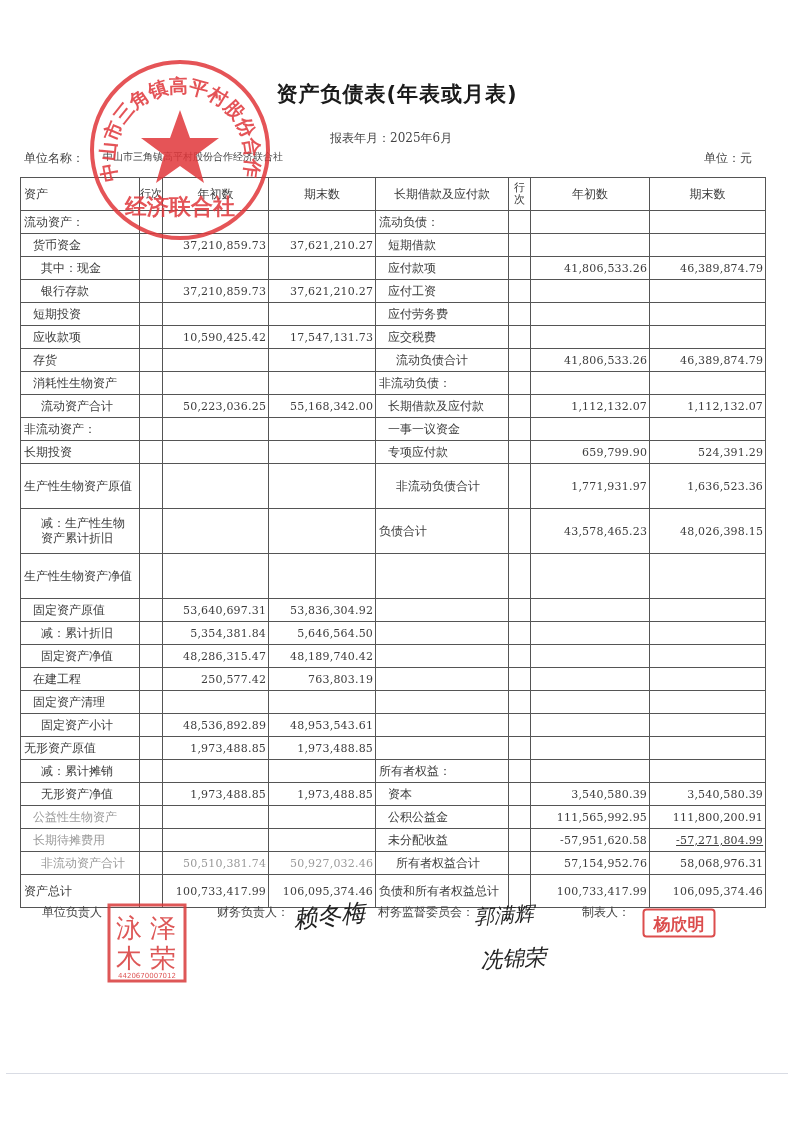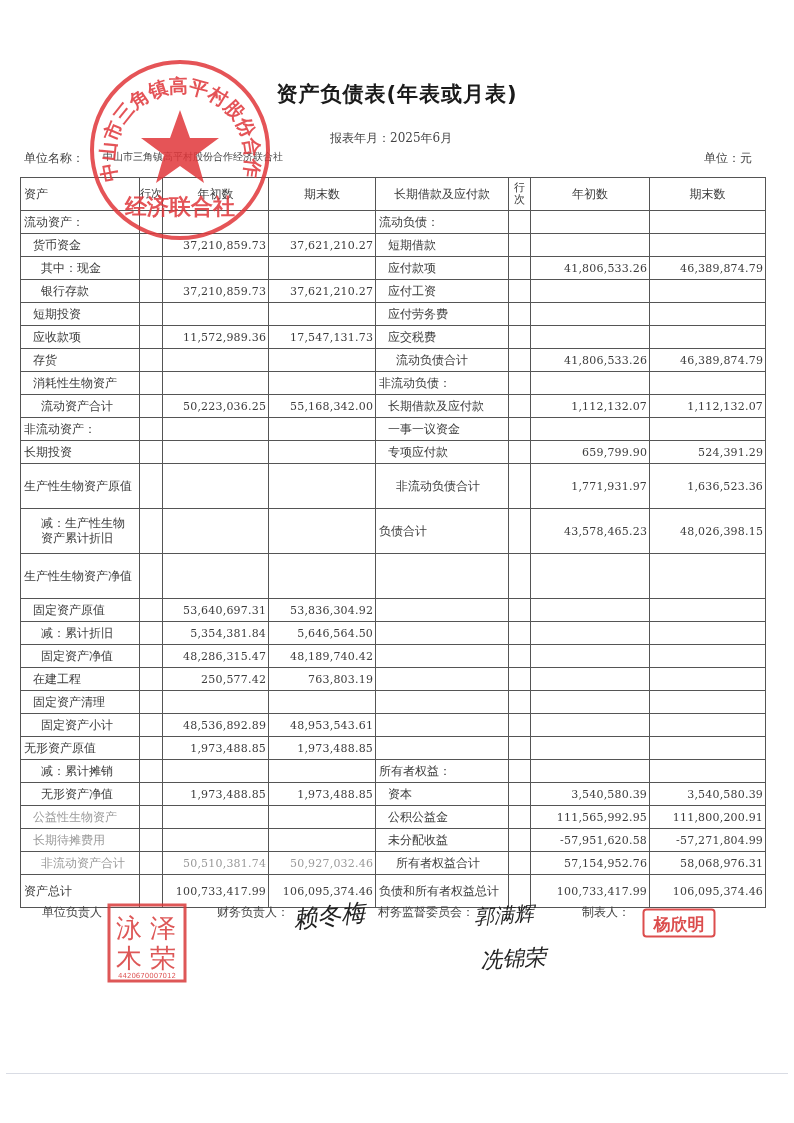--- a/index.html
+++ b/index.html
@@ -108,21 +108,21 @@
         <td class="num" style="height: 22px;"></td>
         <td class="num" style="height: 22px;"></td>
         <td class="i1 wrap" style="height: 22px;">应付劳务费</td>
         <td style="height: 22px;"></td>
         <td class="num" style="height: 22px;"></td>
         <td class="num" style="height: 22px;"></td>
       </tr>
       <tr>
         <td class="i1 wrap" style="height: 22px;">应收款项</td>
         <td style="height: 22px;"></td>
-        <td class="num" style="height: 22px;">11,572,989.36</td>
+        <td class="num" style="height: 22px;">10,590,425.42</td>
         <td class="num" style="height: 22px;">17,547,131.73</td>
         <td class="i1 wrap" style="height: 22px;">应交税费</td>
         <td style="height: 22px;"></td>
         <td class="num" style="height: 22px;"></td>
         <td class="num" style="height: 22px;"></td>
       </tr>
       <tr>
         <td class="i1 wrap" style="height: 22px;">存货</td>
         <td style="height: 22px;"></td>
         <td class="num" style="height: 22px;"></td>
@@ -303,21 +303,21 @@
         <td class="num" style="height: 22px;">111,800,200.91</td>
       </tr>
       <tr>
         <td class="i1 wrap faded" style="height: 22px;">长期待摊费用</td>
         <td style="height: 22px;"></td>
         <td class="num faded" style="height: 22px;"></td>
         <td class="num faded" style="height: 22px;"></td>
         <td class="i1 wrap" style="height: 22px;">未分配收益</td>
         <td style="height: 22px;"></td>
         <td class="num" style="height: 22px;">-57,951,620.58</td>
-        <td class="num" style="height: 22px;">-57,271,804.99</td>
+        <td class="num" style="height: 22px; text-decoration: underline;">-57,271,804.99</td>
       </tr>
       <tr>
         <td class="i2 wrap faded" style="height: 22px; margin-top: 44px;">非流动资产合计</td>
         <td style="height: 22px;"></td>
         <td class="num faded" style="height: 22px; padding-left: 20px;">50,510,381.74</td>
         <td class="num faded" style="height: 22px;">50,927,032.46</td>
         <td class="i2 wrap" style="height: 22px;">所有者权益合计</td>
         <td style="height: 22px;"></td>
         <td class="num" style="height: 22px;">57,154,952.76</td>
         <td class="num" style="height: 22px;">58,068,976.31</td>

